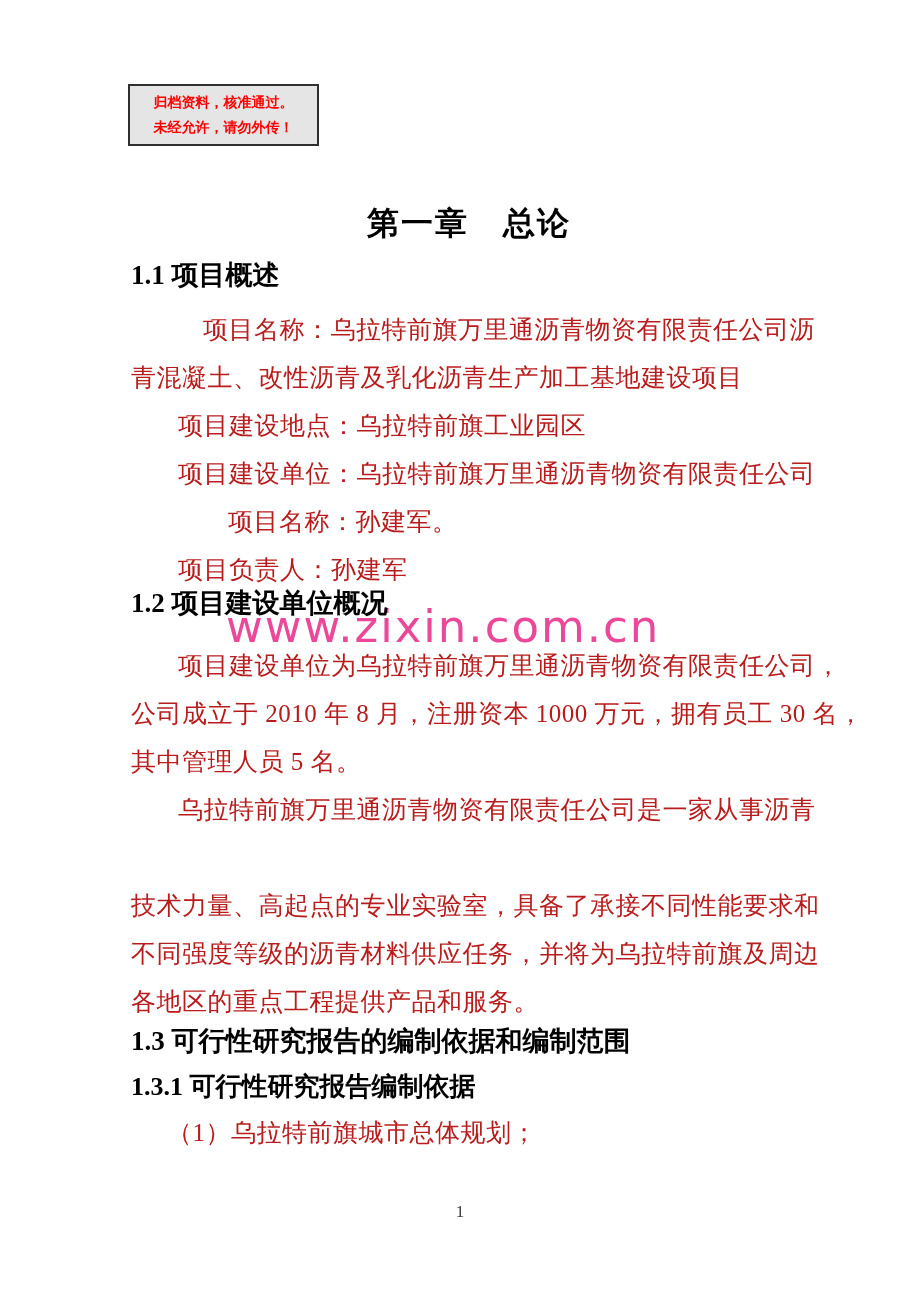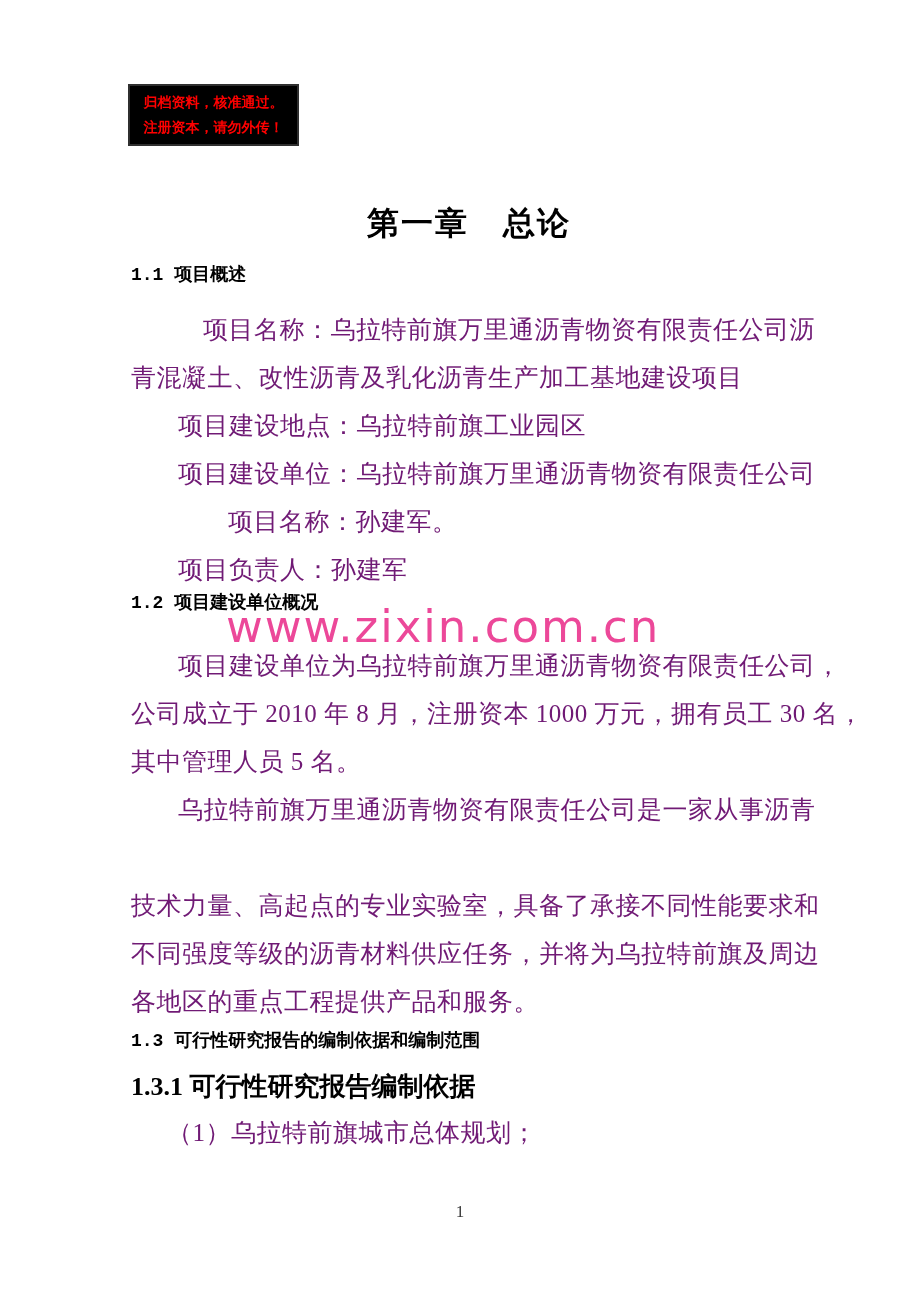--- a/index.html
+++ b/index.html
@@ -8,22 +8,22 @@
     width: 920px;
     height: 1302px;
     background: #ffffff;
     overflow: hidden;
     font-family: "Liberation Serif", "DejaVu Serif", serif;
   }
   
   .stamp {
     position: absolute;
     left: 128px; top: 84px;
-    width: 171px; height: 62px;
-    background: #000000;
+    width: 191px; height: 62px;
+    background: #e5e5e5;
     border: 2px solid #2f2f2f;
     box-sizing: border-box;
     display: flex;
     flex-direction: column;
     justify-content: center;
     align-items: center;
   }
   .stamp-line {
     color: #ff0000;
     font-family: "Liberation Sans", "DejaVu Sans", sans-serif;
@@ -42,41 +42,41 @@
     font-weight: 700;
     font-size: 32px;
     color: #000000;
     letter-spacing: 2px;
     white-space: nowrap;
   }
   
   .heading {
     position: absolute;
     left: 131px;
-    font-family: Liberation Mono, monospace;
+    font-family: Liberation Serif, serif;
     font-weight: 700;
-    font-size: 18px;
+    font-size: 27px;
     line-height: 34px;
     color: #000000;
     white-space: nowrap;
     z-index: 2;
   }
   .heading.serifish {
     font-family: "Liberation Serif", "DejaVu Serif", serif;
     font-size: 26px;
     text-align: right;
   }
   
   .bl {
     position: absolute;
     left: 131px;
     font-size: 25px;
     line-height: 34px;
     letter-spacing: 0.5px;
-    color: #701a75;
+    color: #b91c1c;
     white-space: nowrap;
     z-index: 2;
   }
   .ind1 { padding-left: 36px; }  
   .ind2 { padding-left: 47px; }  
   .ind3 { padding-left: 72px; }  
   .ind4 { padding-left: 97px; }  
   
   .watermark {
     position: absolute;
@@ -98,21 +98,21 @@
     color: #3a3a3a;
   }
 </style>
 </head>
 <body>
 
 <div class="page">
 
   <div class="stamp">
     <div class="stamp-line">归档资料，核准通过。</div>
-    <div class="stamp-line">注册资本，请勿外传！</div>
+    <div class="stamp-line">未经允许，请勿外传！</div>
   </div>
 
   <div class="doc-title">第一章　总论</div>
 
   <div class="heading" style="top:258px">1.1 项目概述</div>
 
   <div class="bl ind3" style="top:313px">项目名称：乌拉特前旗万里通沥青物资有限责任公司沥</div>
   <div class="bl" style="top:361px">青混凝土、改性沥青及乳化沥青生产加工基地建设项目</div>
   <div class="bl ind2" style="top:409px">项目建设地点：乌拉特前旗工业园区</div>
   <div class="bl ind2" style="top:457px">项目建设单位：乌拉特前旗万里通沥青物资有限责任公司</div>

